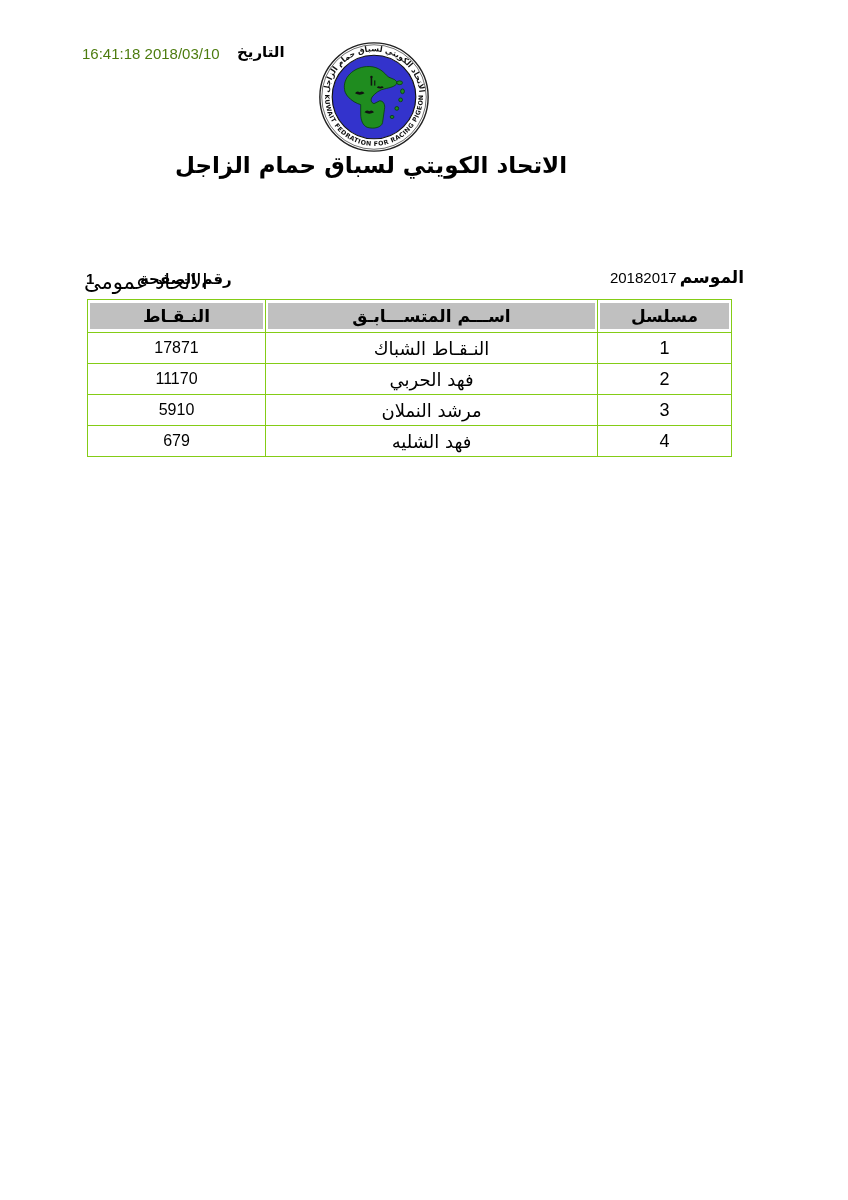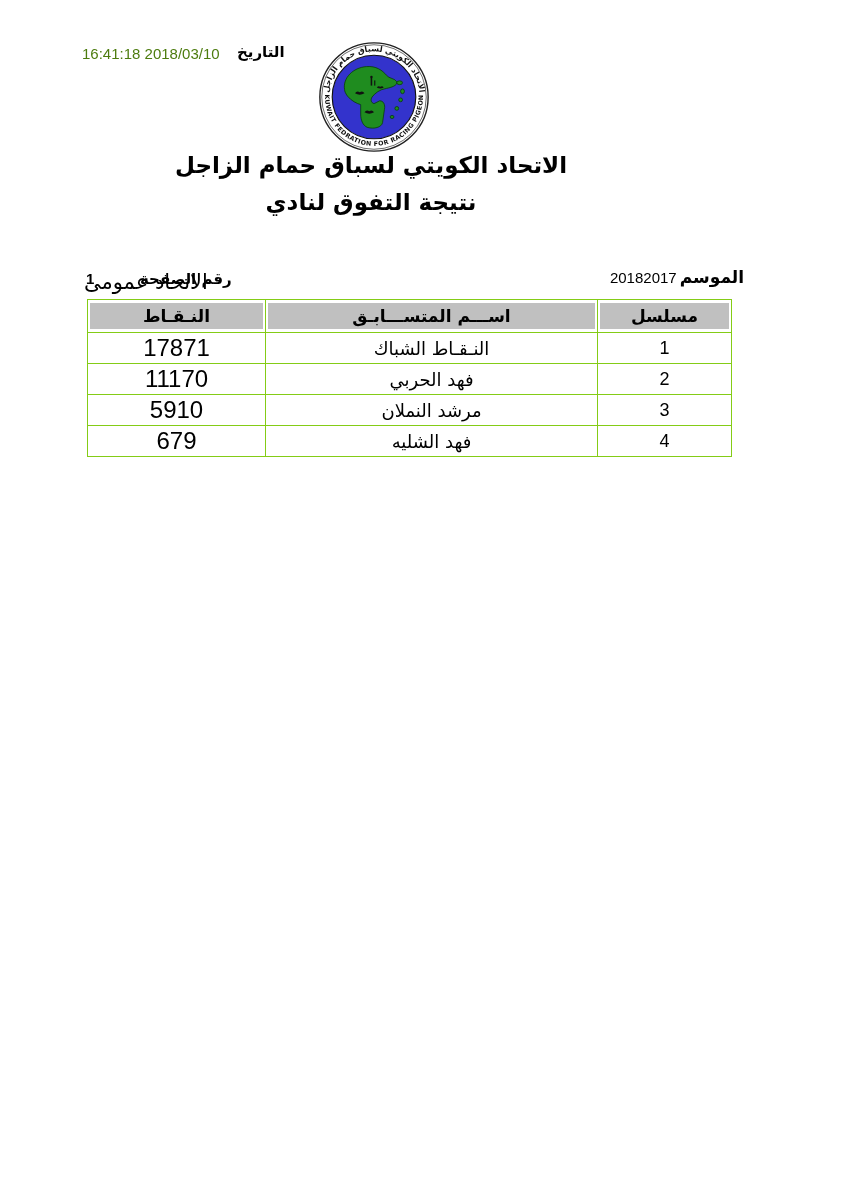--- a/index.html
+++ b/index.html
@@ -49,21 +49,21 @@
     border: 1px solid #84cc16; padding: 0;
     text-align: center; vertical-align: middle;
   }
   .results th { background: #ffffff; height: 32px; font-weight: bold; }
   .hcell {
     margin: 2px; background: var(--header-bg, #c0c0c0);
     font-size: 17px; line-height: 26px; height: 26px;
   }
   .results td { height: 30px; font-size: 18px; background: #ffffff; }
   td.serial-cell, td.points-cell { font-family: "Liberation Sans", sans-serif; }
-  td.points-cell { font-size: 24px; }
+  td.points-cell { font-size: 16px; }
   td.name-cell { direction: rtl; }
 
   .logo text { font-family: "DejaVu Sans", sans-serif; fill: #111; }
 </style>
 </head>
 <body>
 
 <div class="page">
 
   <div class="datetime">16:41:18 2018/03/10</div>
@@ -95,21 +95,20 @@
     </g>
     <text font-size="8.3" font-weight="bold">
       <textPath href="#arcTop" startOffset="50%" text-anchor="middle">الاتحاد الكويتي لسباق حمام الزاجل</textPath>
     </text>
     <text font-size="6.6" font-weight="bold" letter-spacing="0.4">
       <textPath href="#arcBot" startOffset="50%" text-anchor="middle">KUWAIT FEDRATION FOR RACING PIGEON</textPath>
     </text>
   </svg>
 
   <div class="title1">الاتحاد الكويتي لسباق حمام الزاجل</div>
-  <div class="title2">نتيجة التفوق لنادي</div>
   <div class="union">الاتحاد عمومى</div>
 
   <div class="page-label">رقم الصفحة</div>
   <div class="page-value">1</div>
 
   <div class="season-row">
     <span class="season-label">الموسم</span>
     <span class="season-value">20182017</span>
   </div>
 

